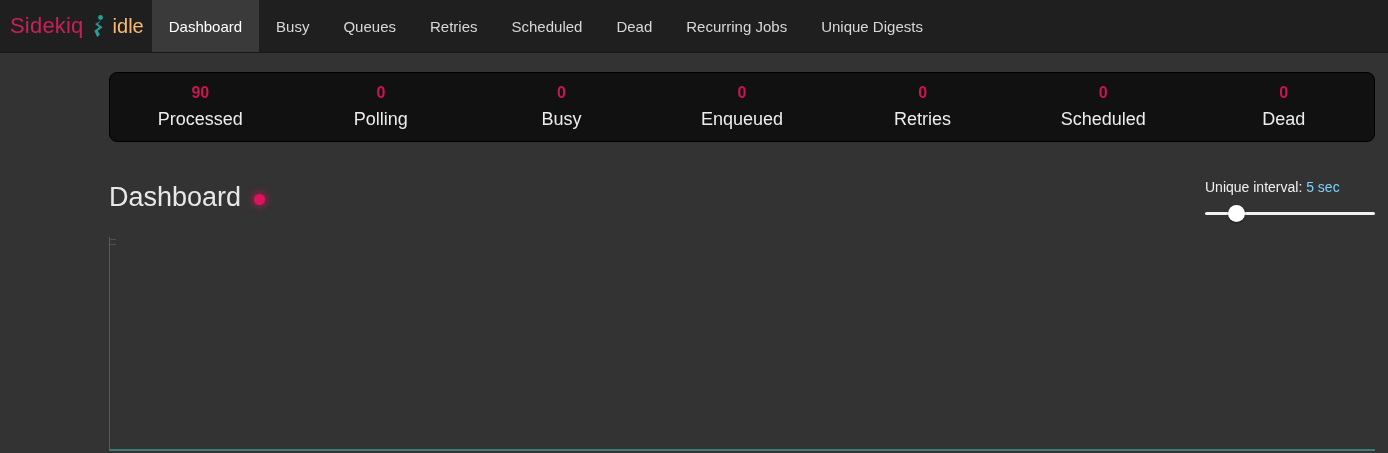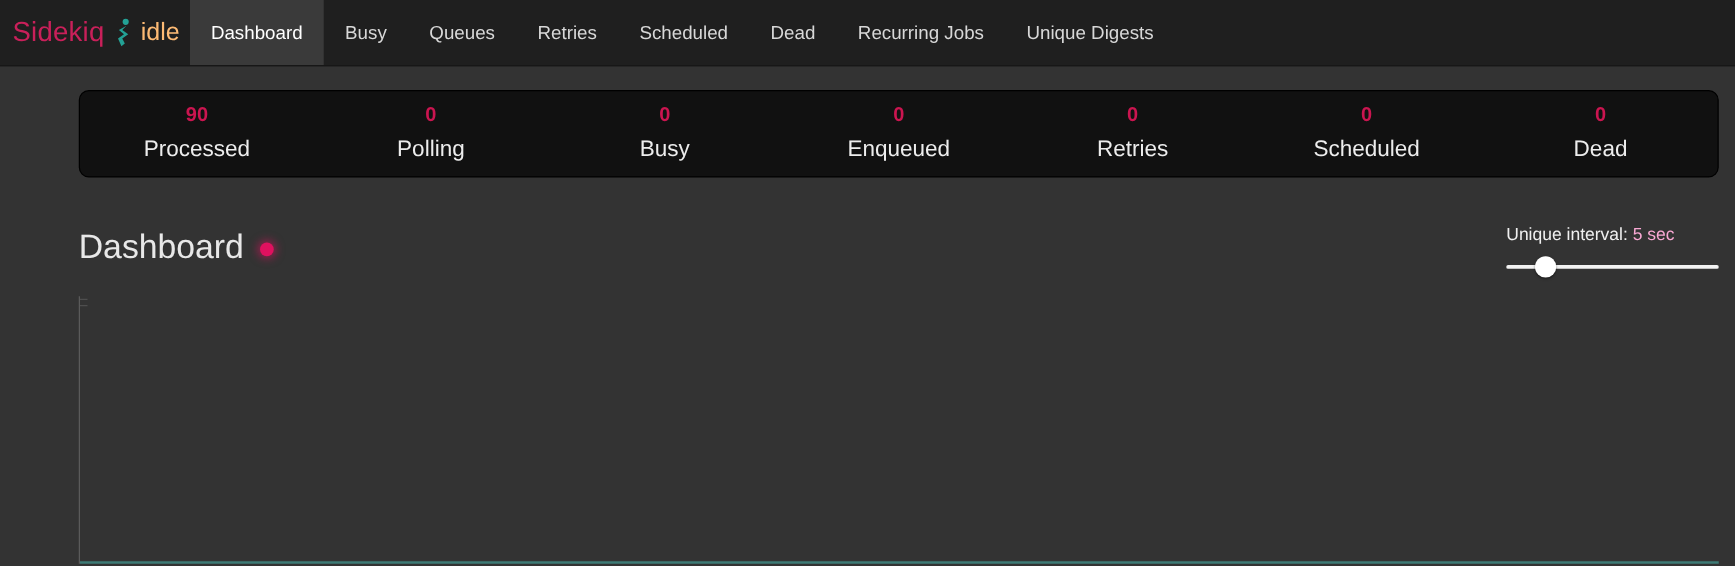--- a/index.html
+++ b/index.html
@@ -51,21 +51,21 @@
     cursor: pointer;
     white-space: nowrap;
   }
   .nav-item.active {
     background: #3a3a3a;
     color: #ffffff;
   }
 
   
   .content {
-    margin-left: 63px;
+    margin-left: 109px;
     margin-right: 13px;
   }
 
   
   .stats-panel {
     margin-top: 19px;
     height: 70px;
     background: #111111;
     border: 1px solid #000000;
     border-radius: 8px;
@@ -119,21 +119,21 @@
   .polling {
     width: 170px;
     padding-top: 2px;
   }
   .polling-text {
     font-size: 14px;
     color: #f0f0f0;
     margin-bottom: 10px;
     white-space: nowrap;
   }
-  .polling-value { color: #f9a8d4; }
+  .polling-value { color: #7dd3fc; }
   .slider {
     position: relative;
     height: 17px;
     cursor: pointer;
   }
   .slider-track {
     position: absolute;
     top: 7px;
     left: 0;
     right: 0;

